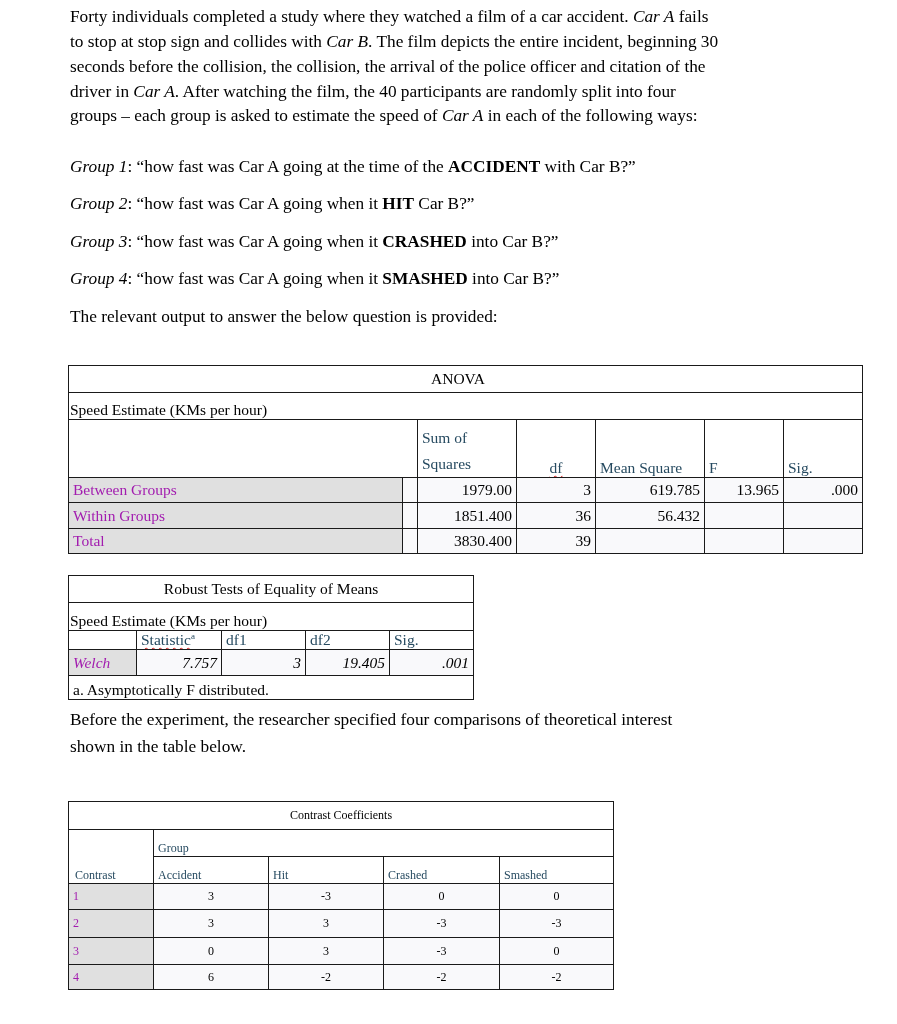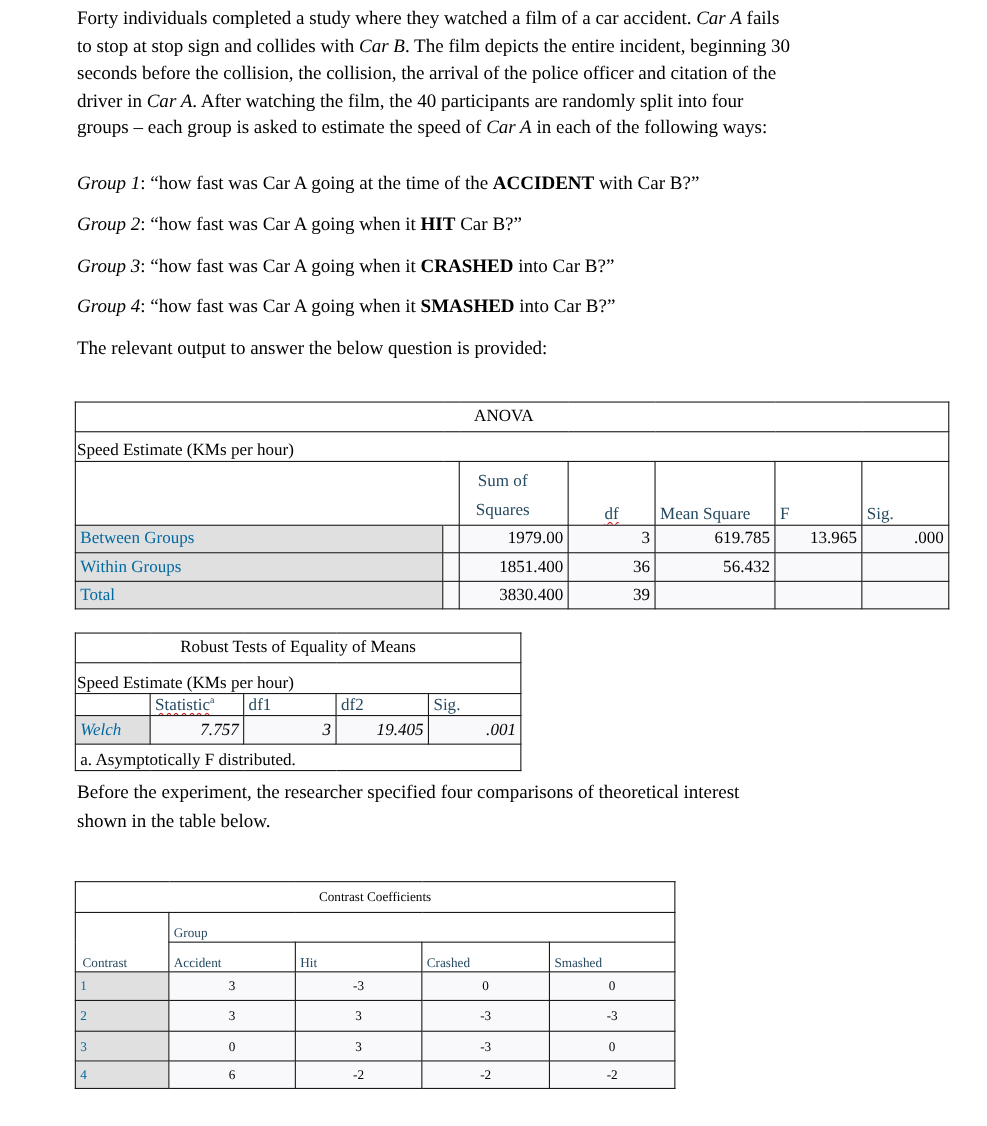--- a/index.html
+++ b/index.html
@@ -7,21 +7,21 @@
          font-family: "Liberation Serif", "DejaVu Serif", serif; color: #000; }
   .line { position: absolute; left: 70px; font-size: 17.3px; white-space: nowrap; }
   .line i { font-style: italic; text-align: right; }
   .line b { font-weight: bold; }
 
   table { position: absolute; border-collapse: collapse; font-family: "Liberation Serif", "DejaVu Serif", serif; font-size: 15.5px; table-layout: fixed; }
   td { border: 1.5px solid #1a1a1a; padding: 0 4px; white-space: nowrap; overflow: hidden; }
   .title { font-weight: normal; text-align: center; color: #000; }
   .sub { color: #000; text-align: left; }
   .hdr { color: #264a60; vertical-align: bottom; }
-  .rowlbl { background: #e0e0e0; color: #0369a1; text-align: left; }
+  .rowlbl { background: #e0e0e0; color: #a21caf; text-align: left; }
   .num { background: #f9f9fb; text-align: right; color: #000; }
   .numc { background: #f9f9fb; text-align: center; color: #000; }
   .blank { background: #f9f9fb; }
   .squig { text-decoration: underline wavy #d42020; text-decoration-thickness: 1px; text-underline-offset: 2px; }
   sup { font-size: 9px; }
   .footnote { color: #000; text-align: left; }
   .noright { border-right: none; }
   .noleft { border-left: none; }
 </style>
 </head>
@@ -54,21 +54,21 @@
   <tbody>
       <tr style="height:27px;">
     <td colspan="7" style="padding-left:362px; text-align:left;" class="title">ANOVA</td>
   </tr>
   <tr style="height:27px;">
     <td colspan="7" class="sub" style="padding-left:1px; vertical-align:bottom;">Speed Estimate (KMs per hour)</td>
   </tr>
   <tr style="height:58px;">
     <td class="noright"></td>
     <td class="noleft"></td>
-    <td class="hdr" style="text-align:center; line-height:26px;">
+    <td class="hdr" style="text-align:left; line-height:26px;">
           <span style="white-space:normal; display:block; width:70px;">Sum of Squares</span>
         </td>
     <td class="hdr" style="text-align:center;"><span class="squig">df</span></td>
     <td class="hdr">Mean Square</td>
     <td class="hdr">F</td>
     <td class="hdr">Sig.</td>
   </tr>
   <tr style="height:25px;">
     <td class="rowlbl" colspan="1">Between Groups</td>
     <td class="blank"></td>

